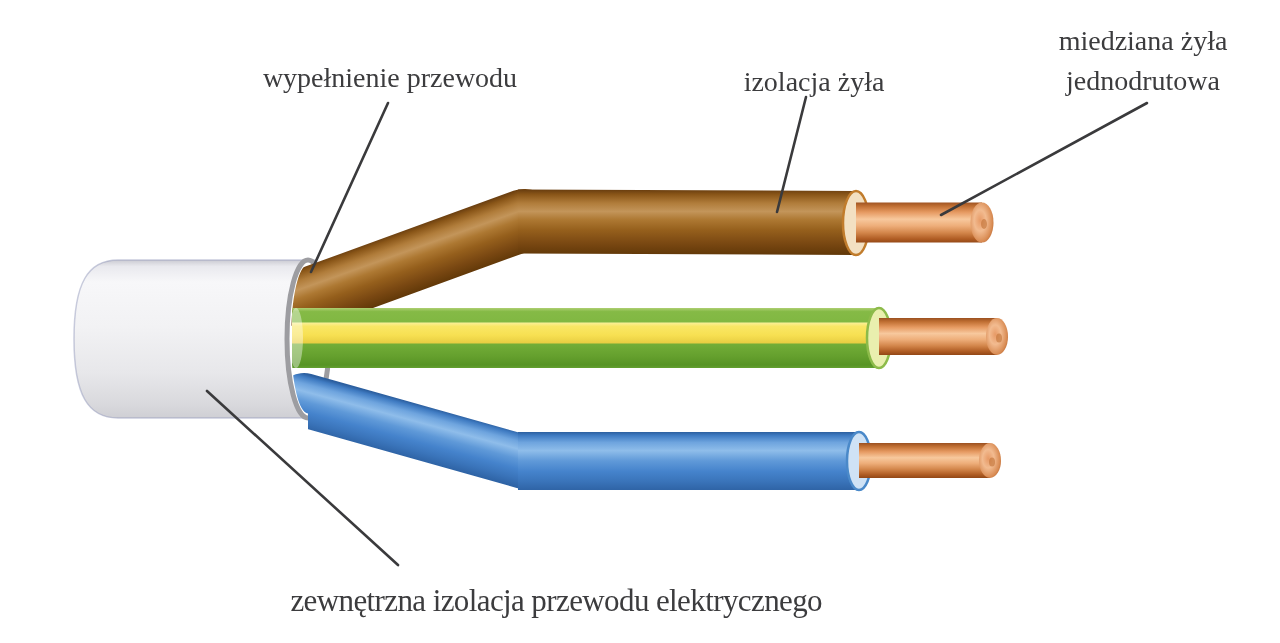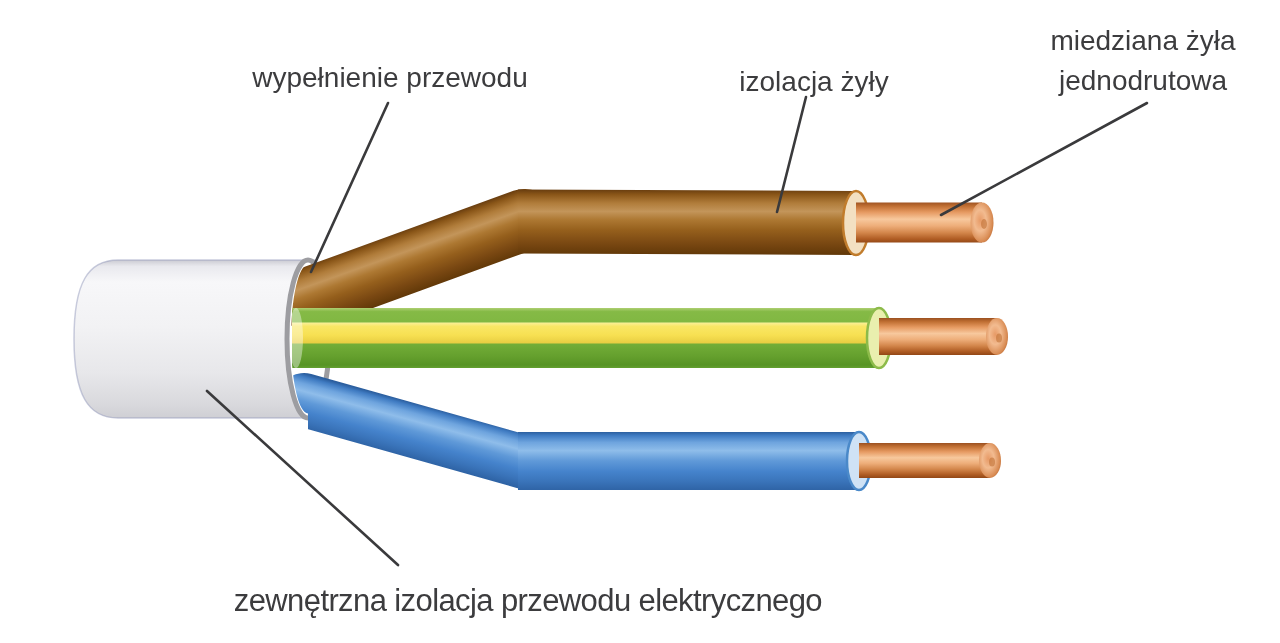--- a/index.html
+++ b/index.html
@@ -12,20 +12,21 @@
     font-family: "Liberation Sans", sans-serif;
   }
   #art { position: absolute; left: 0; top: 0; }
   .label {
     position: absolute;
     color: #3c3c3e;
     font-size: 28px;
     line-height: 34px;
     text-align: center;
     white-space: normal;
+    font-family: Liberation Serif, serif;
   }
   .label-filling   { left: 190px; top: 61px;  width: 400px; }
   .label-insul     { left: 664px; top: 65px;  width: 300px; }
   .label-copper    { left: 1018px; top: 21px; width: 250px; line-height: 40px; }
   .label-outer     {
     left: 62px; top: 584px; width: 760px;
     text-align: right;
     font-size: 31px;
     letter-spacing: -0.6px;
   }
@@ -187,19 +188,19 @@
     <g stroke="#3a3a3c" stroke-width="2.6" stroke-linecap="round">
       <line x1="388" y1="103" x2="311" y2="272"></line>
       <line x1="806" y1="97" x2="777" y2="212"></line>
       <line x1="1147" y1="103" x2="941" y2="215"></line>
       <line x1="207" y1="391" x2="398" y2="565"></line>
     </g>
   </svg>
 
   <div class="label label-filling">wypełnienie przewodu</div>
 
-  <div class="label label-insul">izolacja żyły</div>
+  <div class="label label-insul">izolacja żyła</div>
 
   <div class="label label-copper">miedziana żyła jednodrutowa</div>
 
   <div class="label label-outer">zewnętrzna izolacja przewodu elektrycznego</div>
 
 </div>
 
 </body></html>

